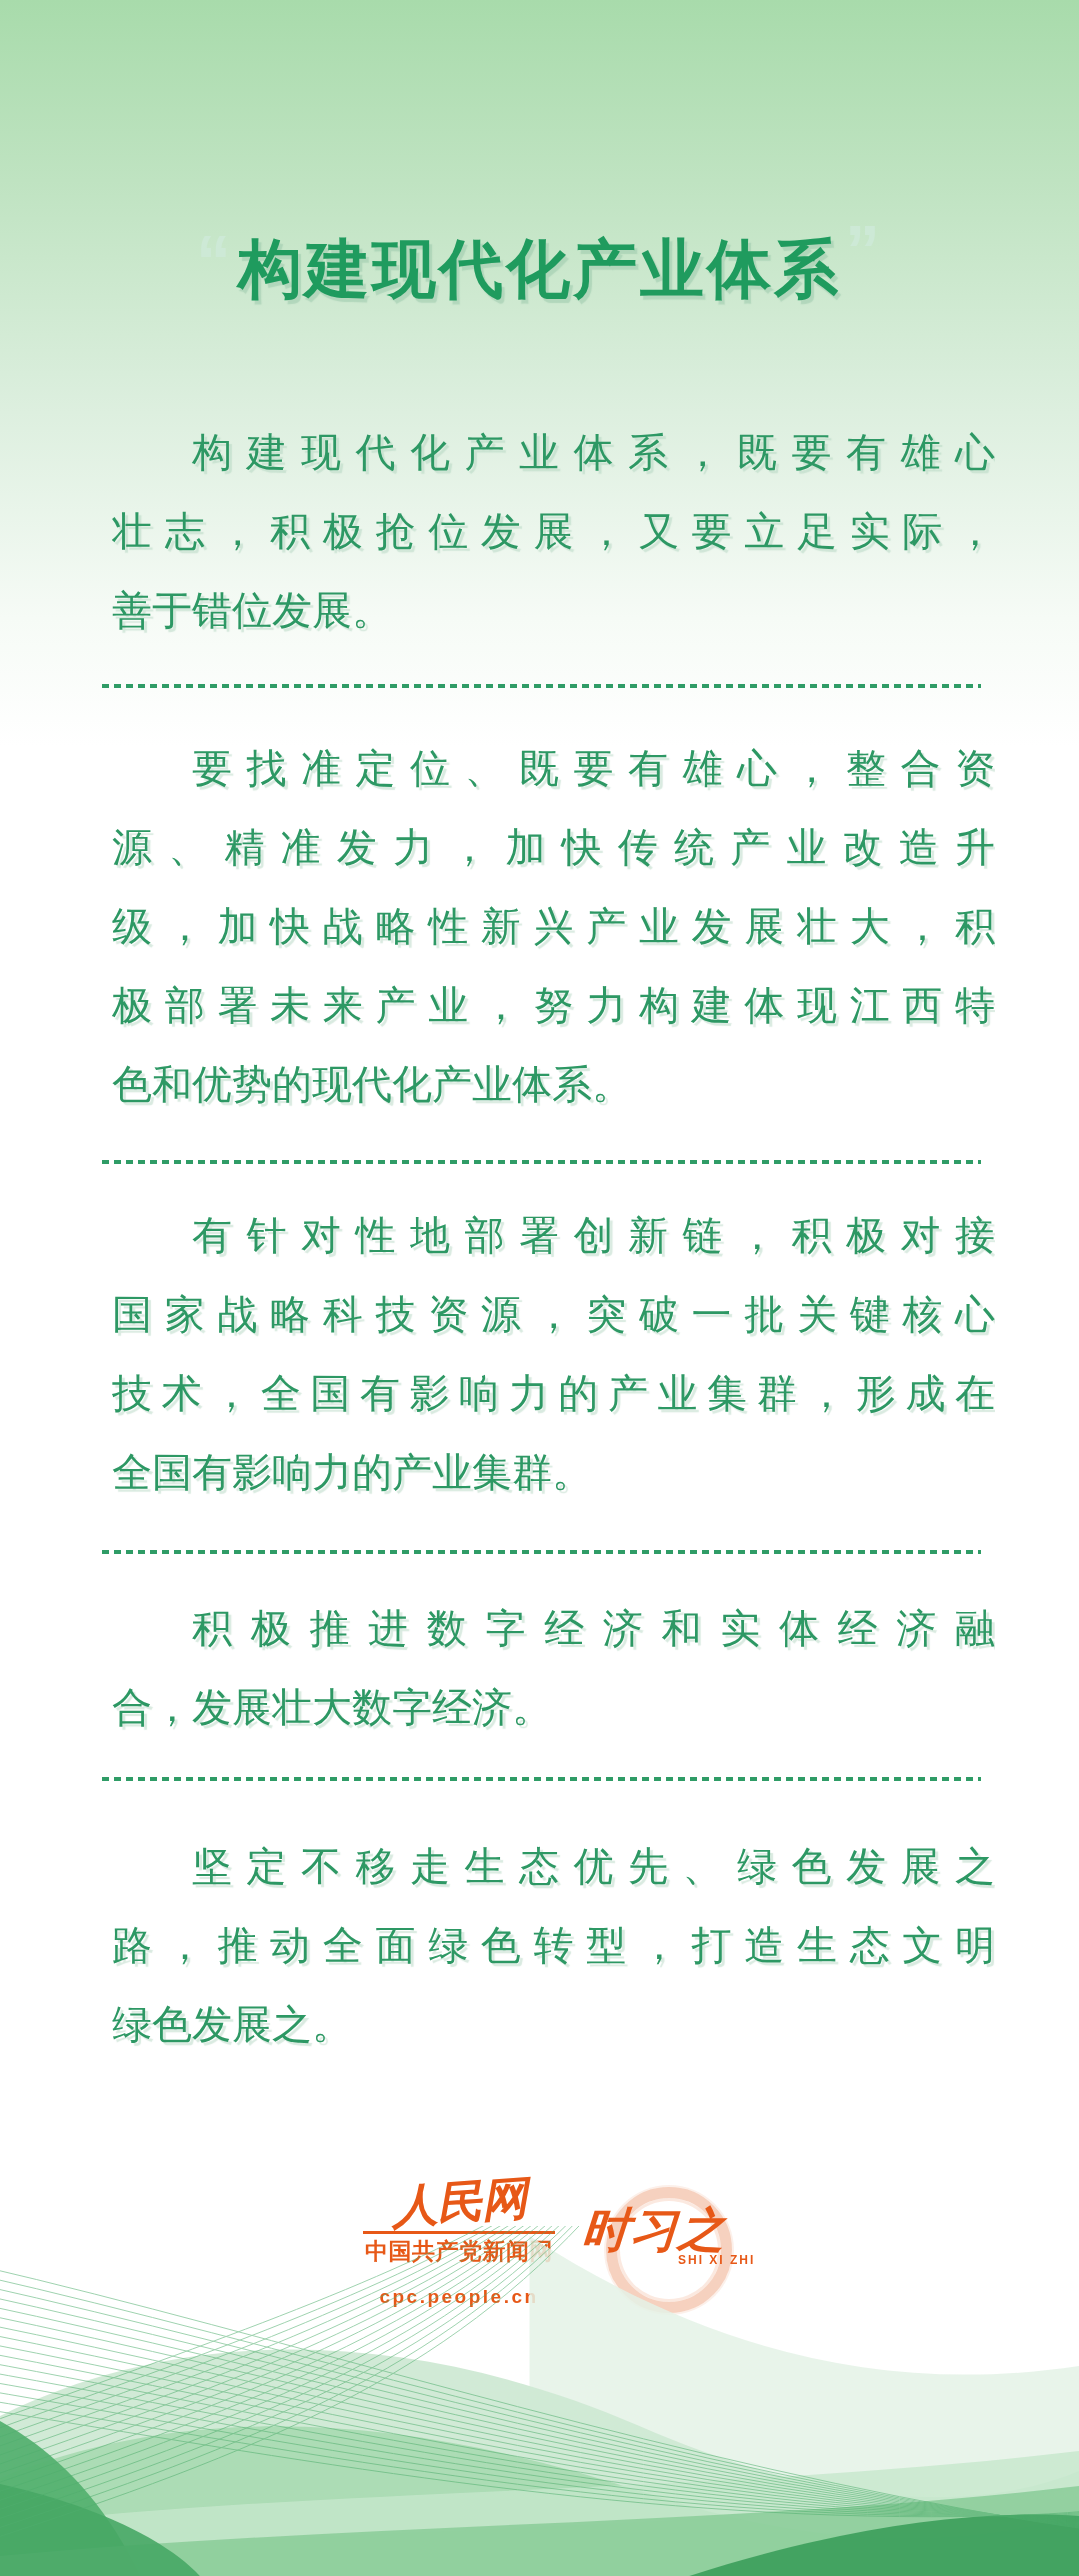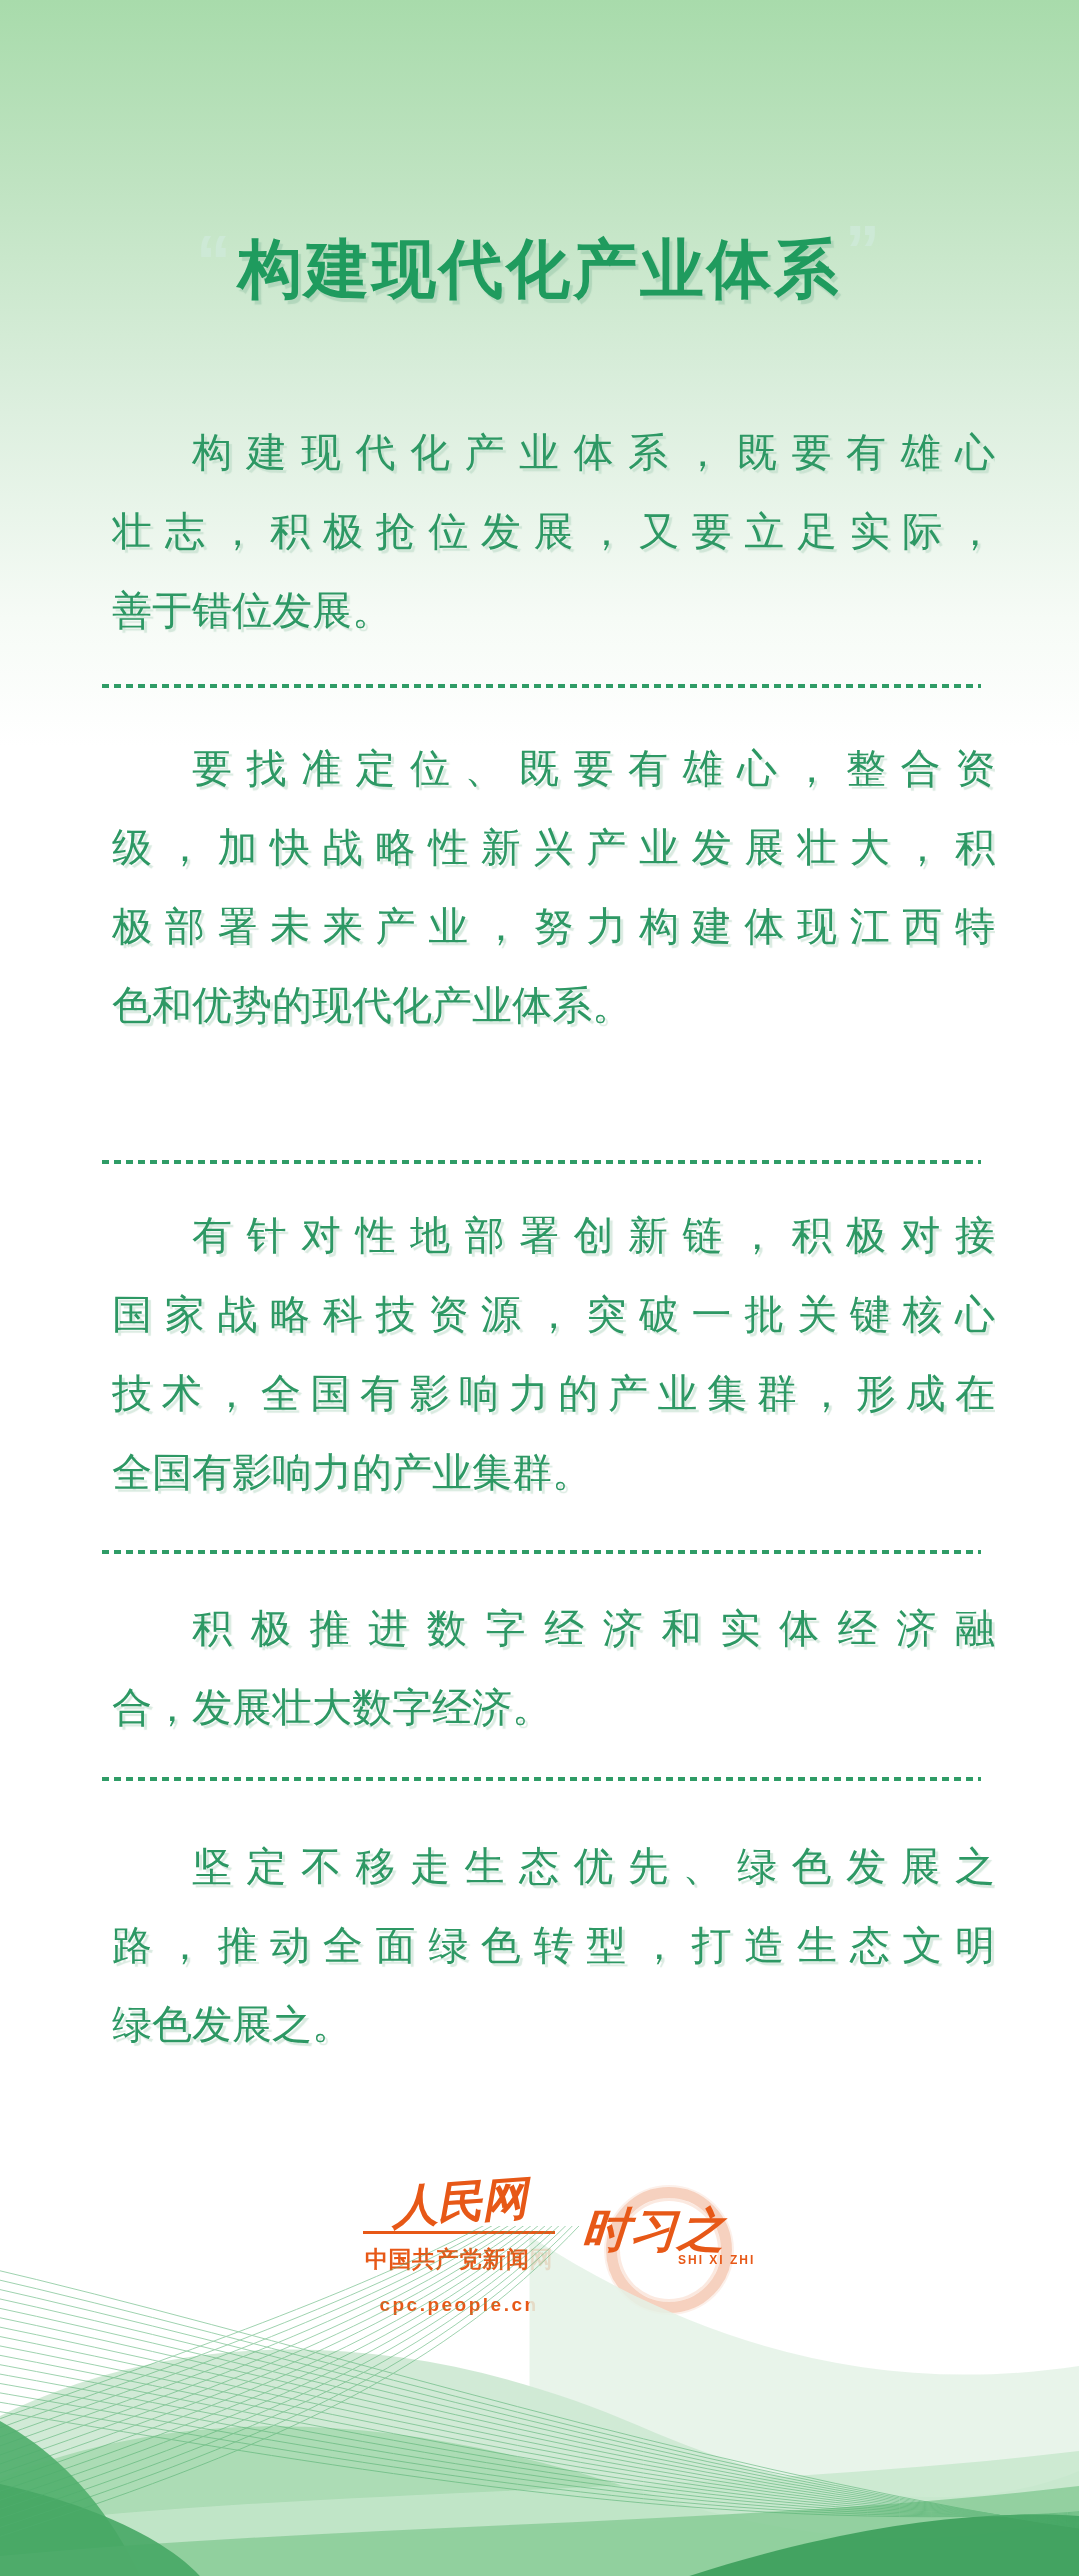--- a/index.html
+++ b/index.html
@@ -28,21 +28,21 @@
   .para .line.last{text-align-last:left;}
   
   .dash{
     position:absolute;left:102px;width:879px;height:4px;
     background:repeating-linear-gradient(90deg,#2f9c66 0 7px,transparent 7px 12px);
   }
   
   .pd-logo{position:absolute;left:363px;top:2176px;width:192px;color:#e75817;text-align:center;}
   .pd-script{font-size:46px;font-weight:700;font-style:italic;letter-spacing:-1px;line-height:52px;transform:rotate(-4deg);}
   .pd-rule{height:3px;background:#e75817;margin-top:3px;}
-  .pd-name{font-size:23px;font-weight:900;letter-spacing:0.5px;margin-top:10px;white-space:nowrap;}
+  .pd-name{font-size:23px;font-weight:900;letter-spacing:0.5px;margin-top:2px;white-space:nowrap;}
   .pd-url{font-size:19px;font-weight:700;letter-spacing:2.5px;margin-top:19px;white-space:nowrap;}
   .sxz-logo{position:absolute;left:580px;top:2181px;width:175px;height:128px;}
   .sxz-ring{
     position:absolute;left:26px;top:6px;width:104px;height:104px;border-radius:50%;
     border:11px solid rgba(236,154,113,.45);
     box-shadow:inset 0 0 0 3px rgba(236,154,113,.22), 0 0 0 2px rgba(236,154,113,.15);
   }
   .sxz-text{
     position:absolute;left:2px;top:18px;font-size:47px;font-weight:900;font-style:italic;
     color:#e75817;letter-spacing:1px;transform:skew(-4deg);white-space:nowrap;
@@ -63,20 +63,21 @@
   <section class="para" style="top:413px">
     <div class="line first">构建现代化产业体系，既要有雄心</div>
     <div class="line">壮志，积极抢位发展，又要立足实际，</div>
     <div class="line last">善于错位发展。</div>
   </section>
 
   <div class="dash" style="top:684px"></div>
 
   <section class="para" style="top:729px">
     <div class="line first">要找准定位、既要有雄心，整合资</div>
+    <div class="line">源、精准发力，加快传统产业改造升</div>
     <div class="line">级，加快战略性新兴产业发展壮大，积</div>
     <div class="line">极部署未来产业，努力构建体现江西特</div>
     <div class="line last">色和优势的现代化产业体系。</div>
   </section>
 
   <div class="dash" style="top:1160px"></div>
 
   <section class="para" style="top:1196px">
     <div class="line first">有针对性地部署创新链，积极对接</div>
     <div class="line">国家战略科技资源，突破一批关键核心</div>

